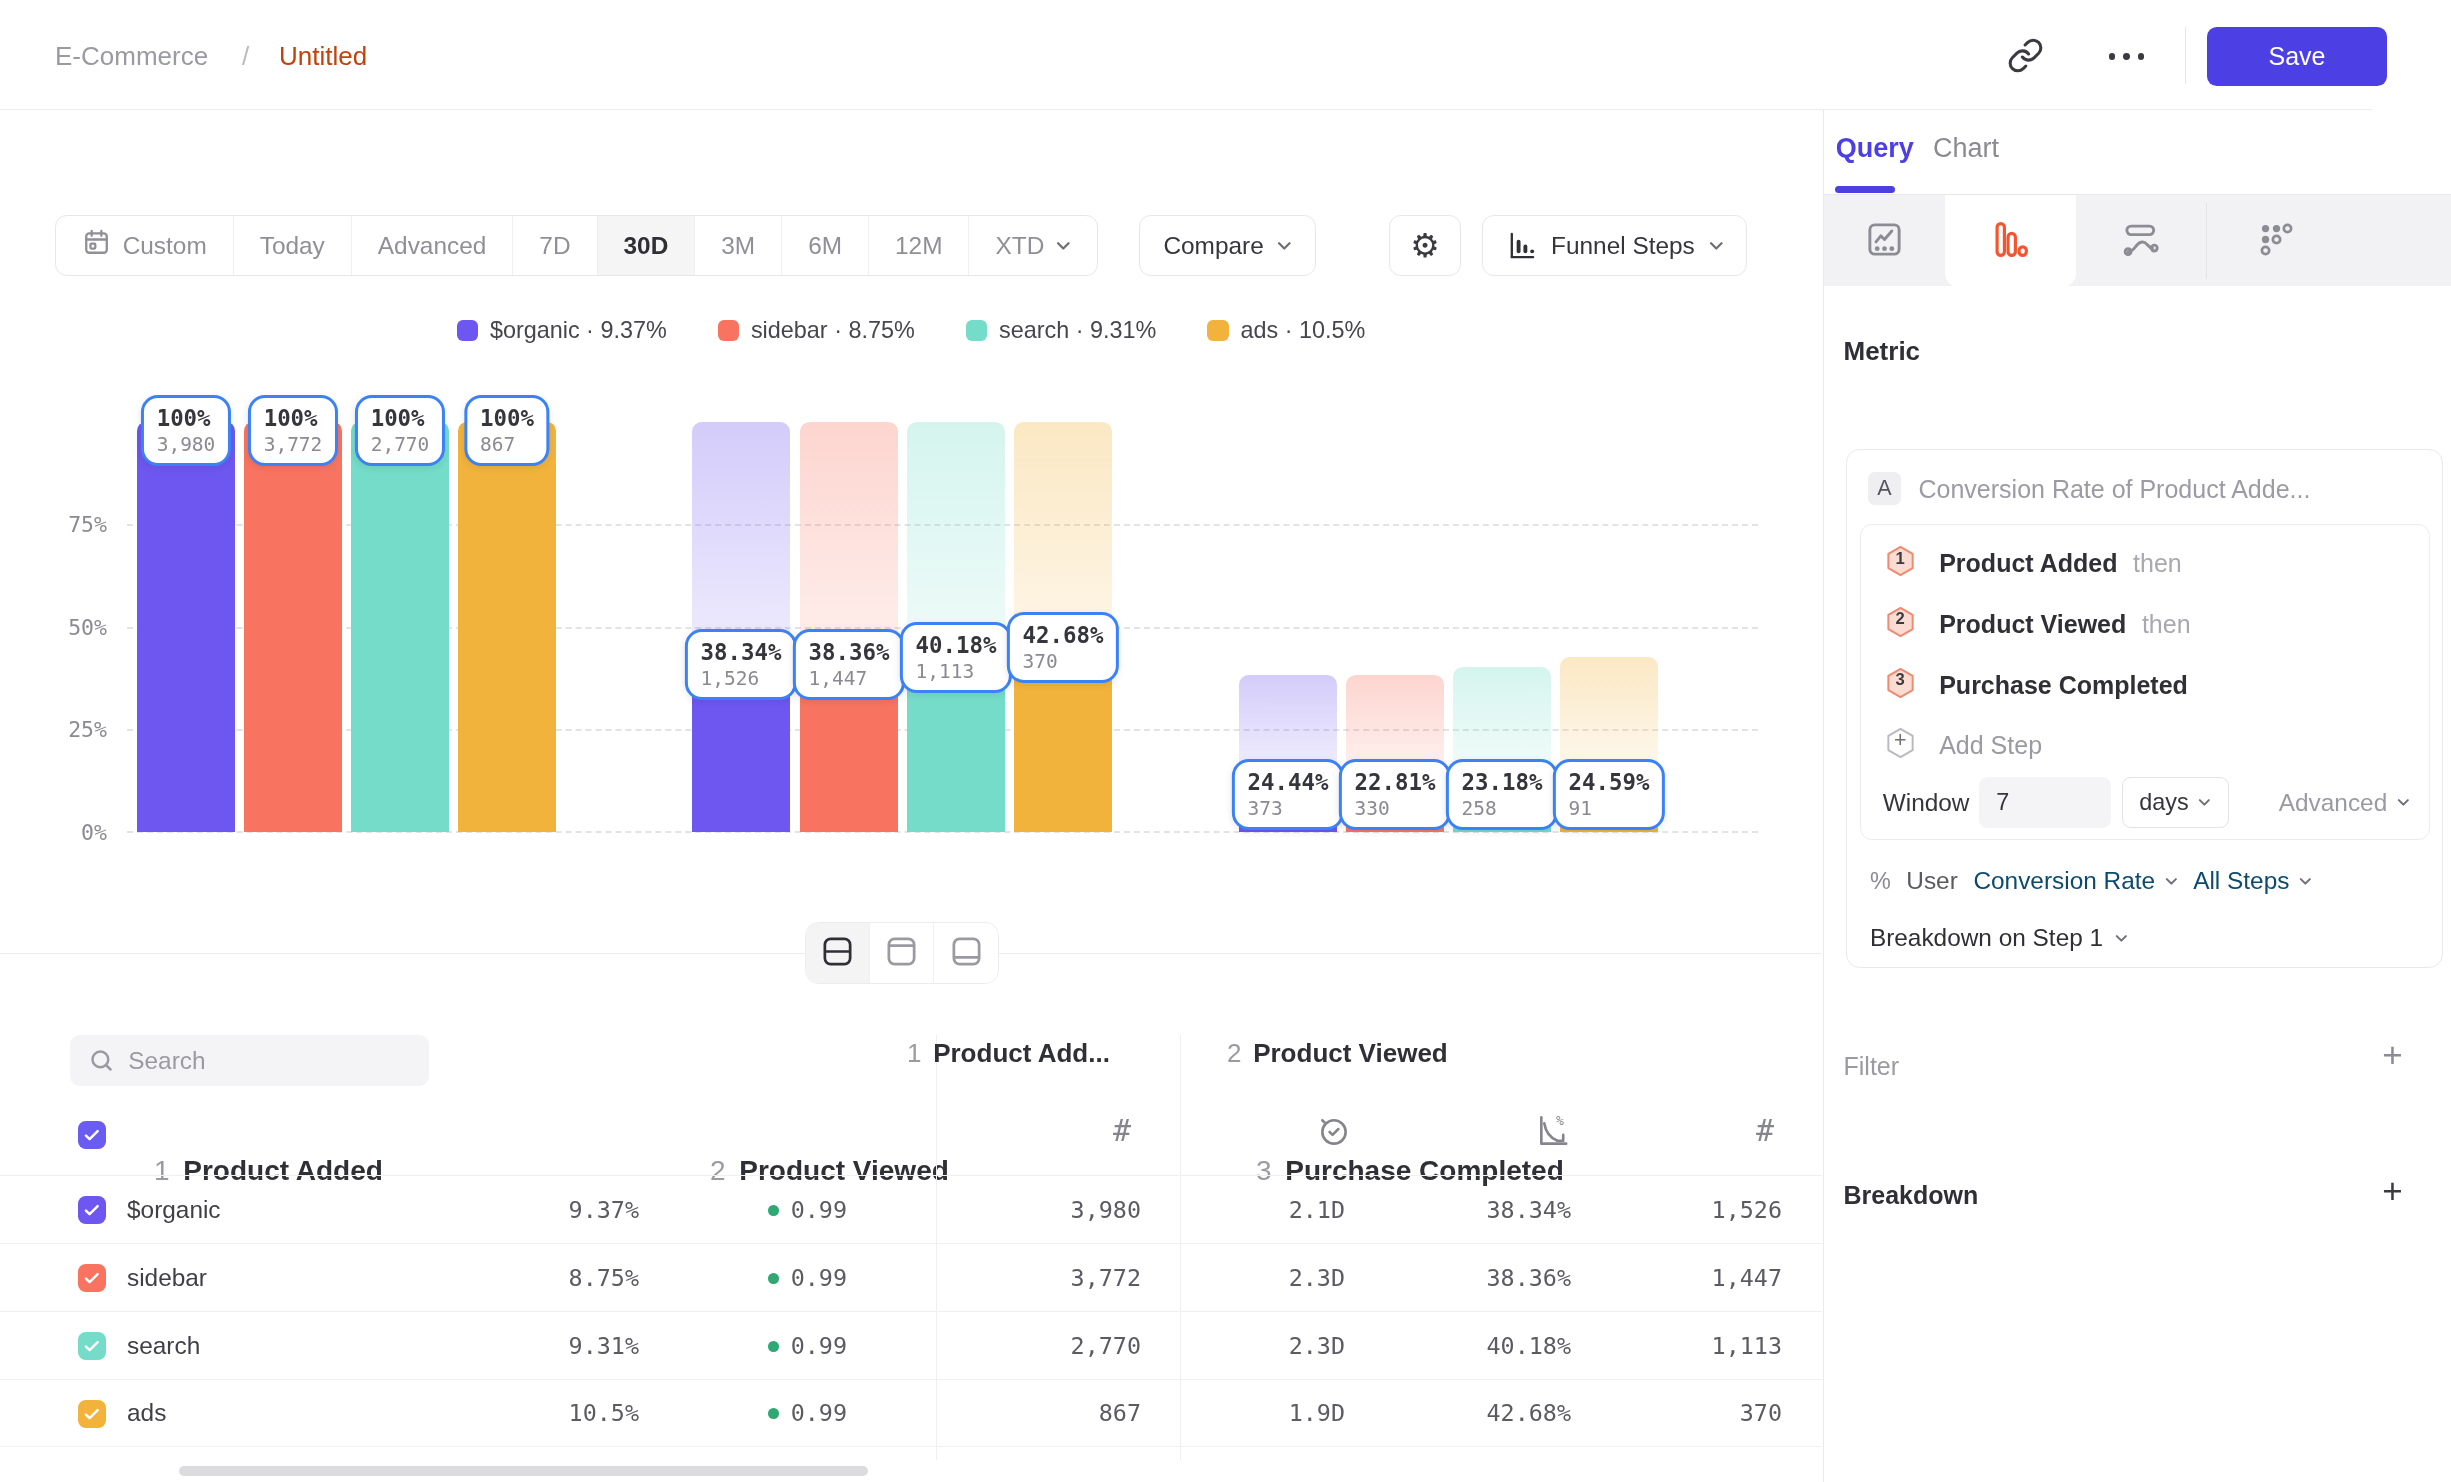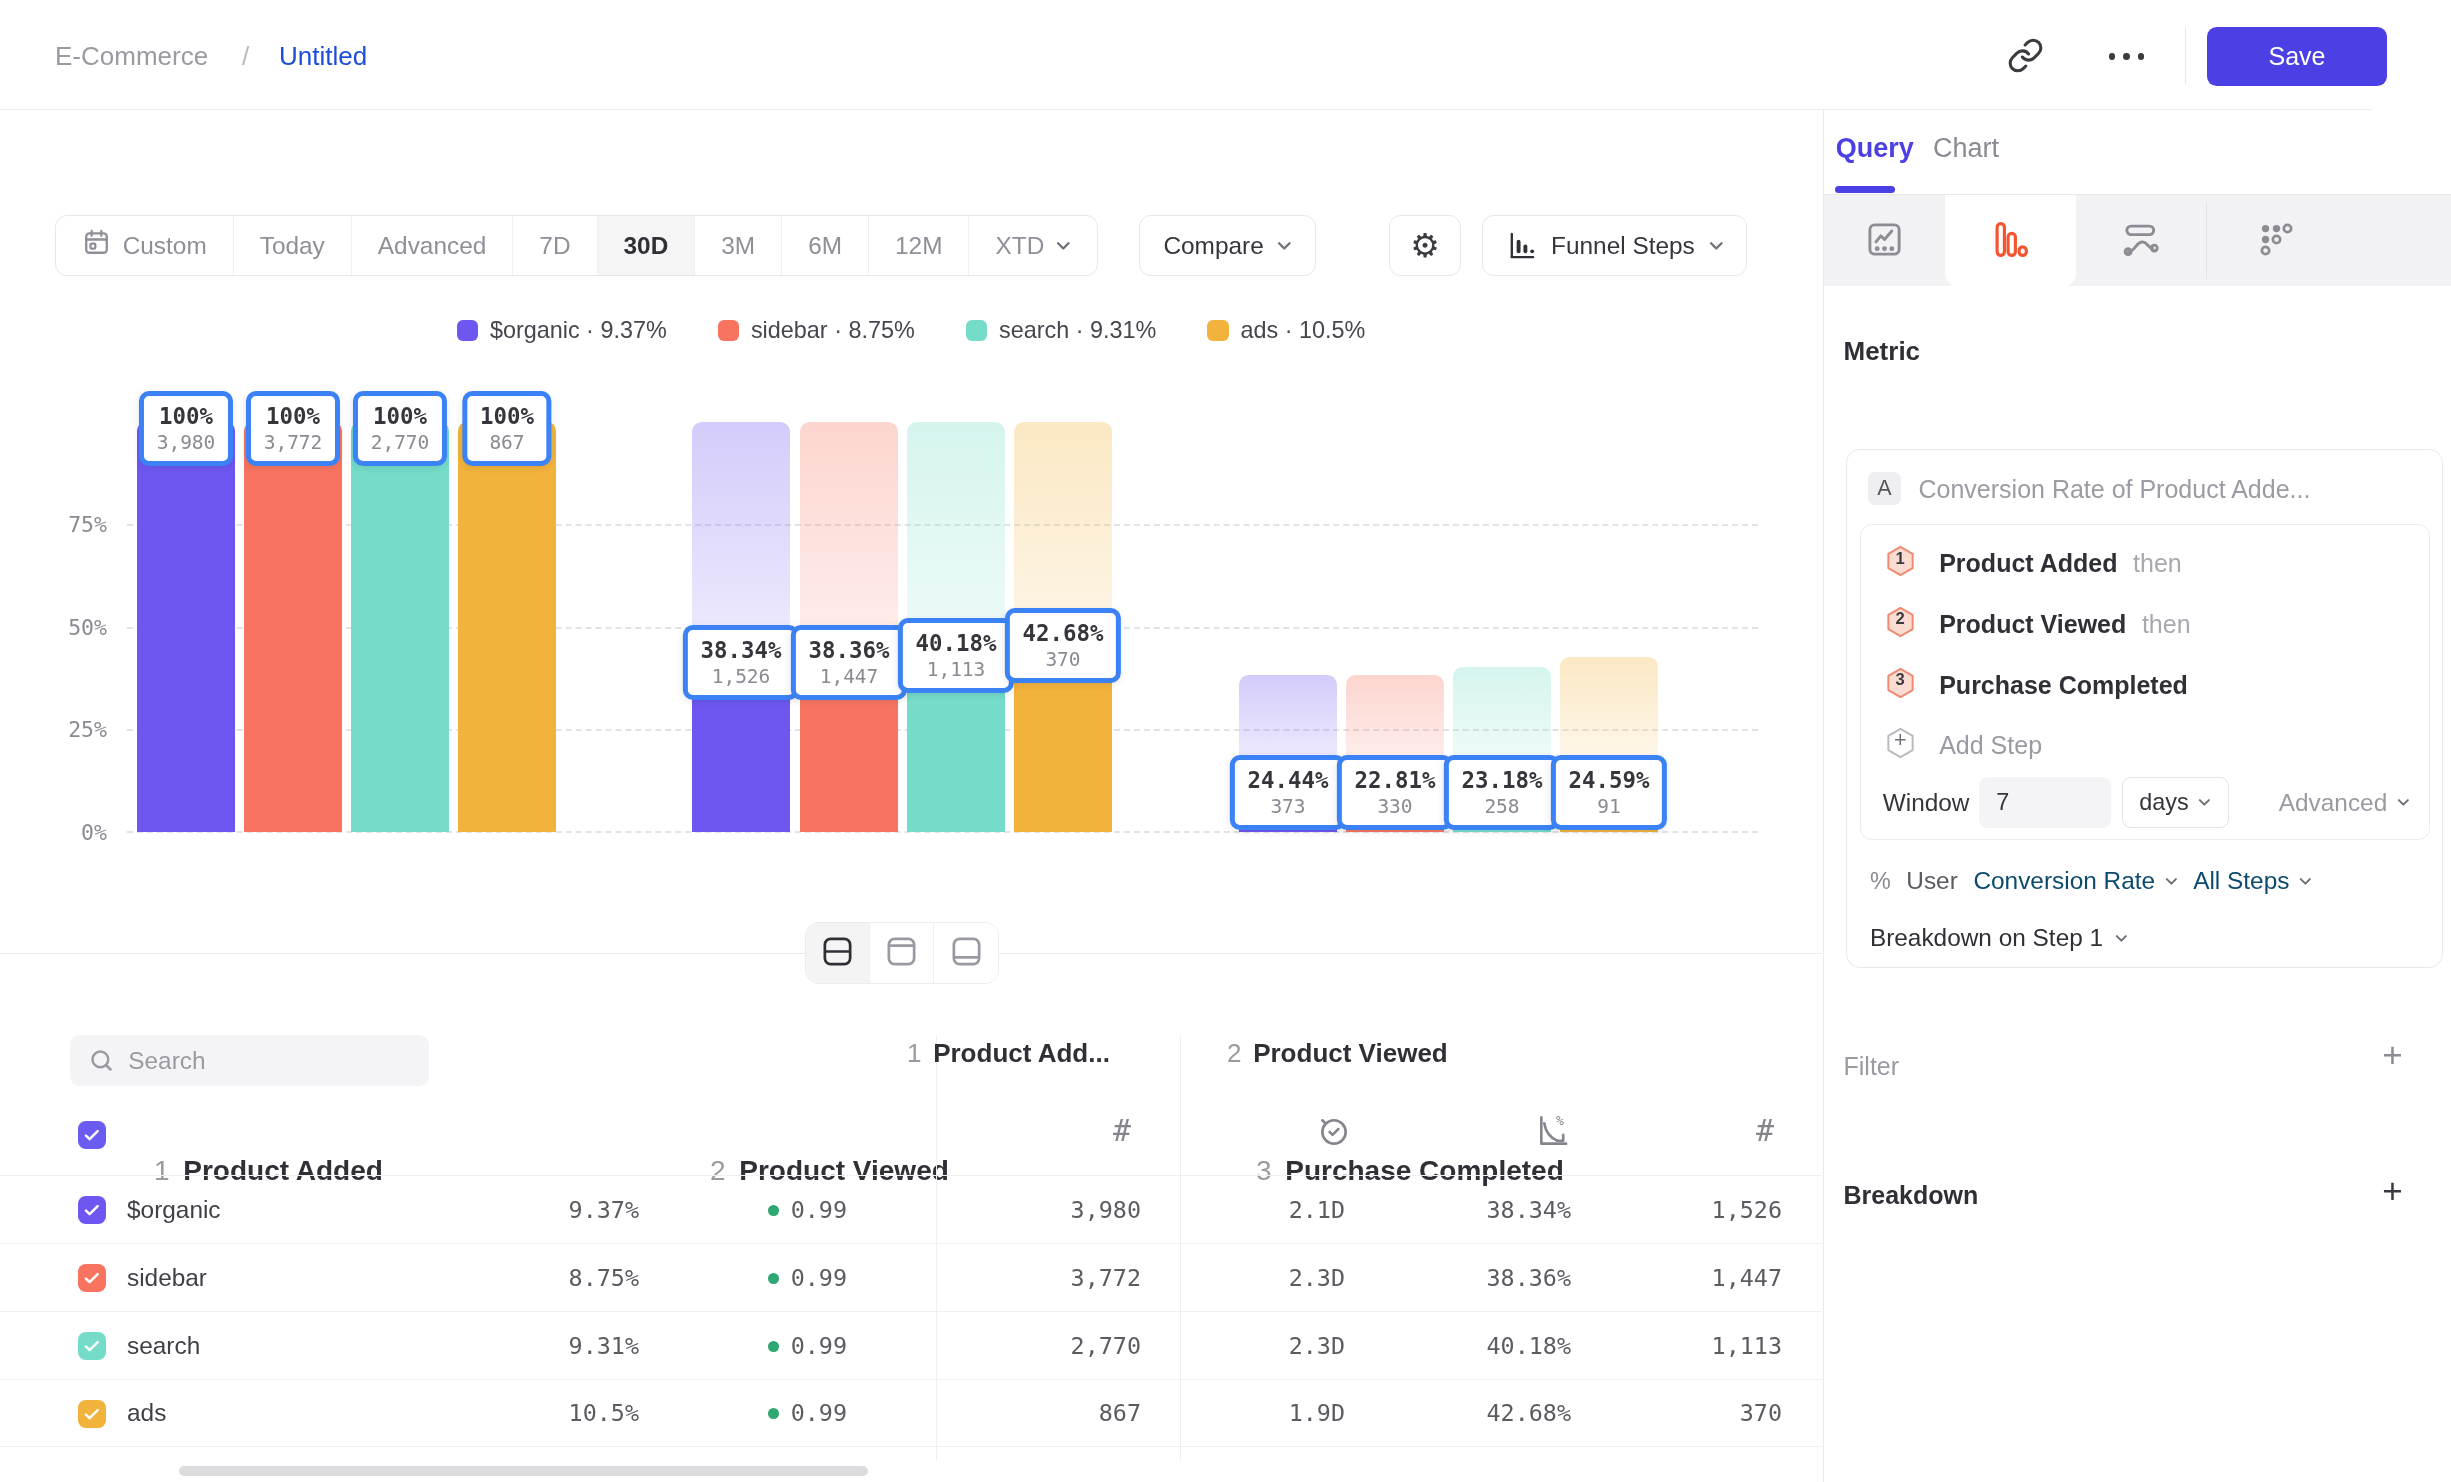--- a/index.html
+++ b/index.html
@@ -6,21 +6,21 @@
   html,body { width:2452px; height:1482px; overflow:hidden; background:#fff;
     font-family:"Liberation Sans", sans-serif; color:#3A3A40; }
   .mono { font-family:"DejaVu Sans Mono", monospace; }
 
   
   #topbar { position:absolute; top:0; left:0; width:2372px; height:110px; background:#fff;
     border-bottom:1px solid #ECECEE; }
   .crumb { position:absolute; top:41px; font-size:26px; }
   .crumb-root { left:55px; color:#9A9AA2; }
   .crumb-sep  { left:242px; color:#B9B9BF; }
-  .crumb-page { left:279px; color:#1d4ed8; font-weight:500;}
+  .crumb-page { left:279px; color:#c2410c; font-weight:500;}
   .topicon { position:absolute; top:37px; width:39px; height:39px; color:#3A3A40; cursor:pointer; }
   #link-ic { left:2007px; }
   #dots-ic { left:2107px; display:flex; gap:7.8px; align-items:center; justify-content:center; }
   #dots-ic i { width:6.8px; height:6.8px; border-radius:50%; background:#3A3A40; }
   #top-div { position:absolute; left:2185px; top:27px; width:1px; height:57px; background:#E7E7EA; }
   #save-btn { position:absolute; left:2207px; top:27px; width:180px; height:59px; background:#4C3FE3;
     color:#fff; font-size:25px; border:none; border-radius:9.8px; cursor:pointer; font-family:inherit; }
 
   
   #content { position:absolute; top:110px; left:0; width:1822px; height:1372px; background:#fff; }
@@ -48,22 +48,22 @@
 
   
   #plot { position:absolute; left:0; top:312px; width:1822px; height:410px; }
   .gline { position:absolute; left:127px; width:1631px; border-top:2px dashed #E3E3E6; }
   .ylab { position:absolute; width:73px; text-align:right; font-size:21.5px; color:#8A8A92;
     transform:translateY(-50%); font-family:"DejaVu Sans Mono",monospace; }
   .bar-slot { position:absolute; width:98px; height:410px; bottom:0; }
   .bar-fade { position:absolute; left:0; width:98px; bottom:0; border-radius:9.8px 9.8px 0 0; }
   .bar-solid { position:absolute; left:0; width:98px; bottom:0; border-radius:8.8px 8.8px 0 0; }
   .vbox { position:absolute; left:50%; transform:translateX(-50%); background:#fff;
-    border:5px solid #3b82f6; border-radius:10px; box-shadow:0 2px 5.9px rgba(40,40,60,.10);
-    padding:6.8px 12.7px; text-align:center; z-index:3; white-space:nowrap; }
+    border:3px solid #3b82f6; border-radius:17px; box-shadow:0 2px 5.9px rgba(40,40,60,.10);
+    padding:6.8px 12.7px; text-align:left; z-index:3; white-space:nowrap; }
   .vbox .p { font-size:22.4px; font-weight:700; color:#35353C; font-family:"DejaVu Sans Mono",monospace;}
   .vbox .c { font-size:19.5px; color:#8A8A92; font-family:"DejaVu Sans Mono",monospace; margin-top:2px;}
   .step-lab { position:absolute; top:733px; font-size:28px; white-space:nowrap; }
   .step-lab .n { color:#9A9AA2; margin-right:13.7px; }
   .step-lab .t { color:#2F2F36; font-weight:700; }
 
   
   #mid-div { position:absolute; left:0; top:843px; width:1822px; height:1px; background:#ECECEE; }
   #view-toggle { position:absolute; left:805px; top:812px; height:62px; display:flex; background:#fff;
     border:1px solid #ECECEE; border-radius:13.7px; overflow:hidden; z-index:2; }

